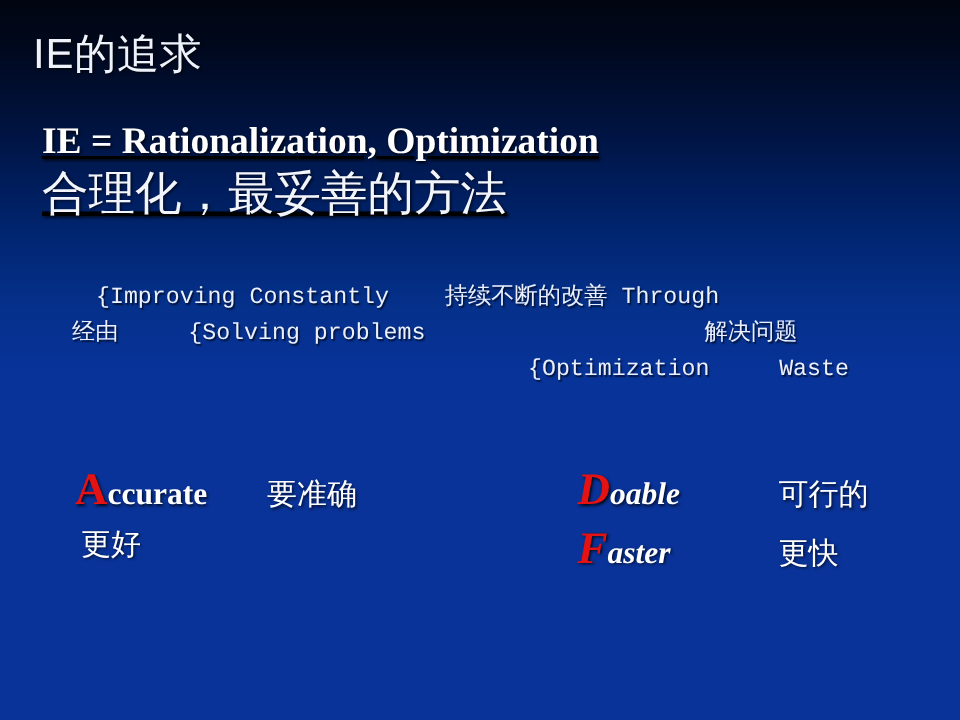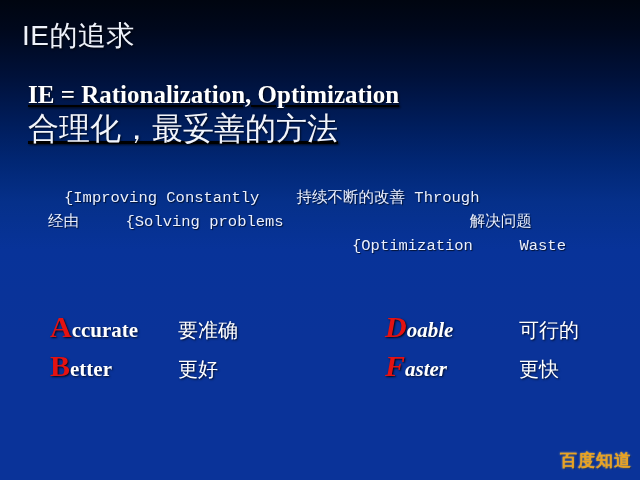--- a/index.html
+++ b/index.html
@@ -168,35 +168,33 @@
   </div>
 
   <div class="abc-area">
 
     <div class="abc-col col-left">
       <div class="abc-row">
         <span class="abc-term"><span class="cap">A</span><span>ccurate</span></span>
         <span class="abc-gloss">要准确</span>
       </div>
       <div class="abc-row">
-        <span class="abc-term"><span class="cap">B</span><span>etter</span></span>
         <span class="abc-gloss">更好</span>
       </div>
       <div class="abc-row">
       </div>
     </div>
 
     <div class="abc-col col-right">
       <div class="abc-row">
         <span class="abc-term"><span class="cap">D</span><span>oable</span></span>
         <span class="abc-gloss">可行的</span>
       </div>
       <div class="abc-row">
         <span class="abc-term"><span class="cap">F</span><span>aster</span></span>
         <span class="abc-gloss">更快</span>
       </div>
     </div>
 
   </div>
 
-  <div class="watermark">百度知道</div>
 
 </div>
 
 </body></html>

